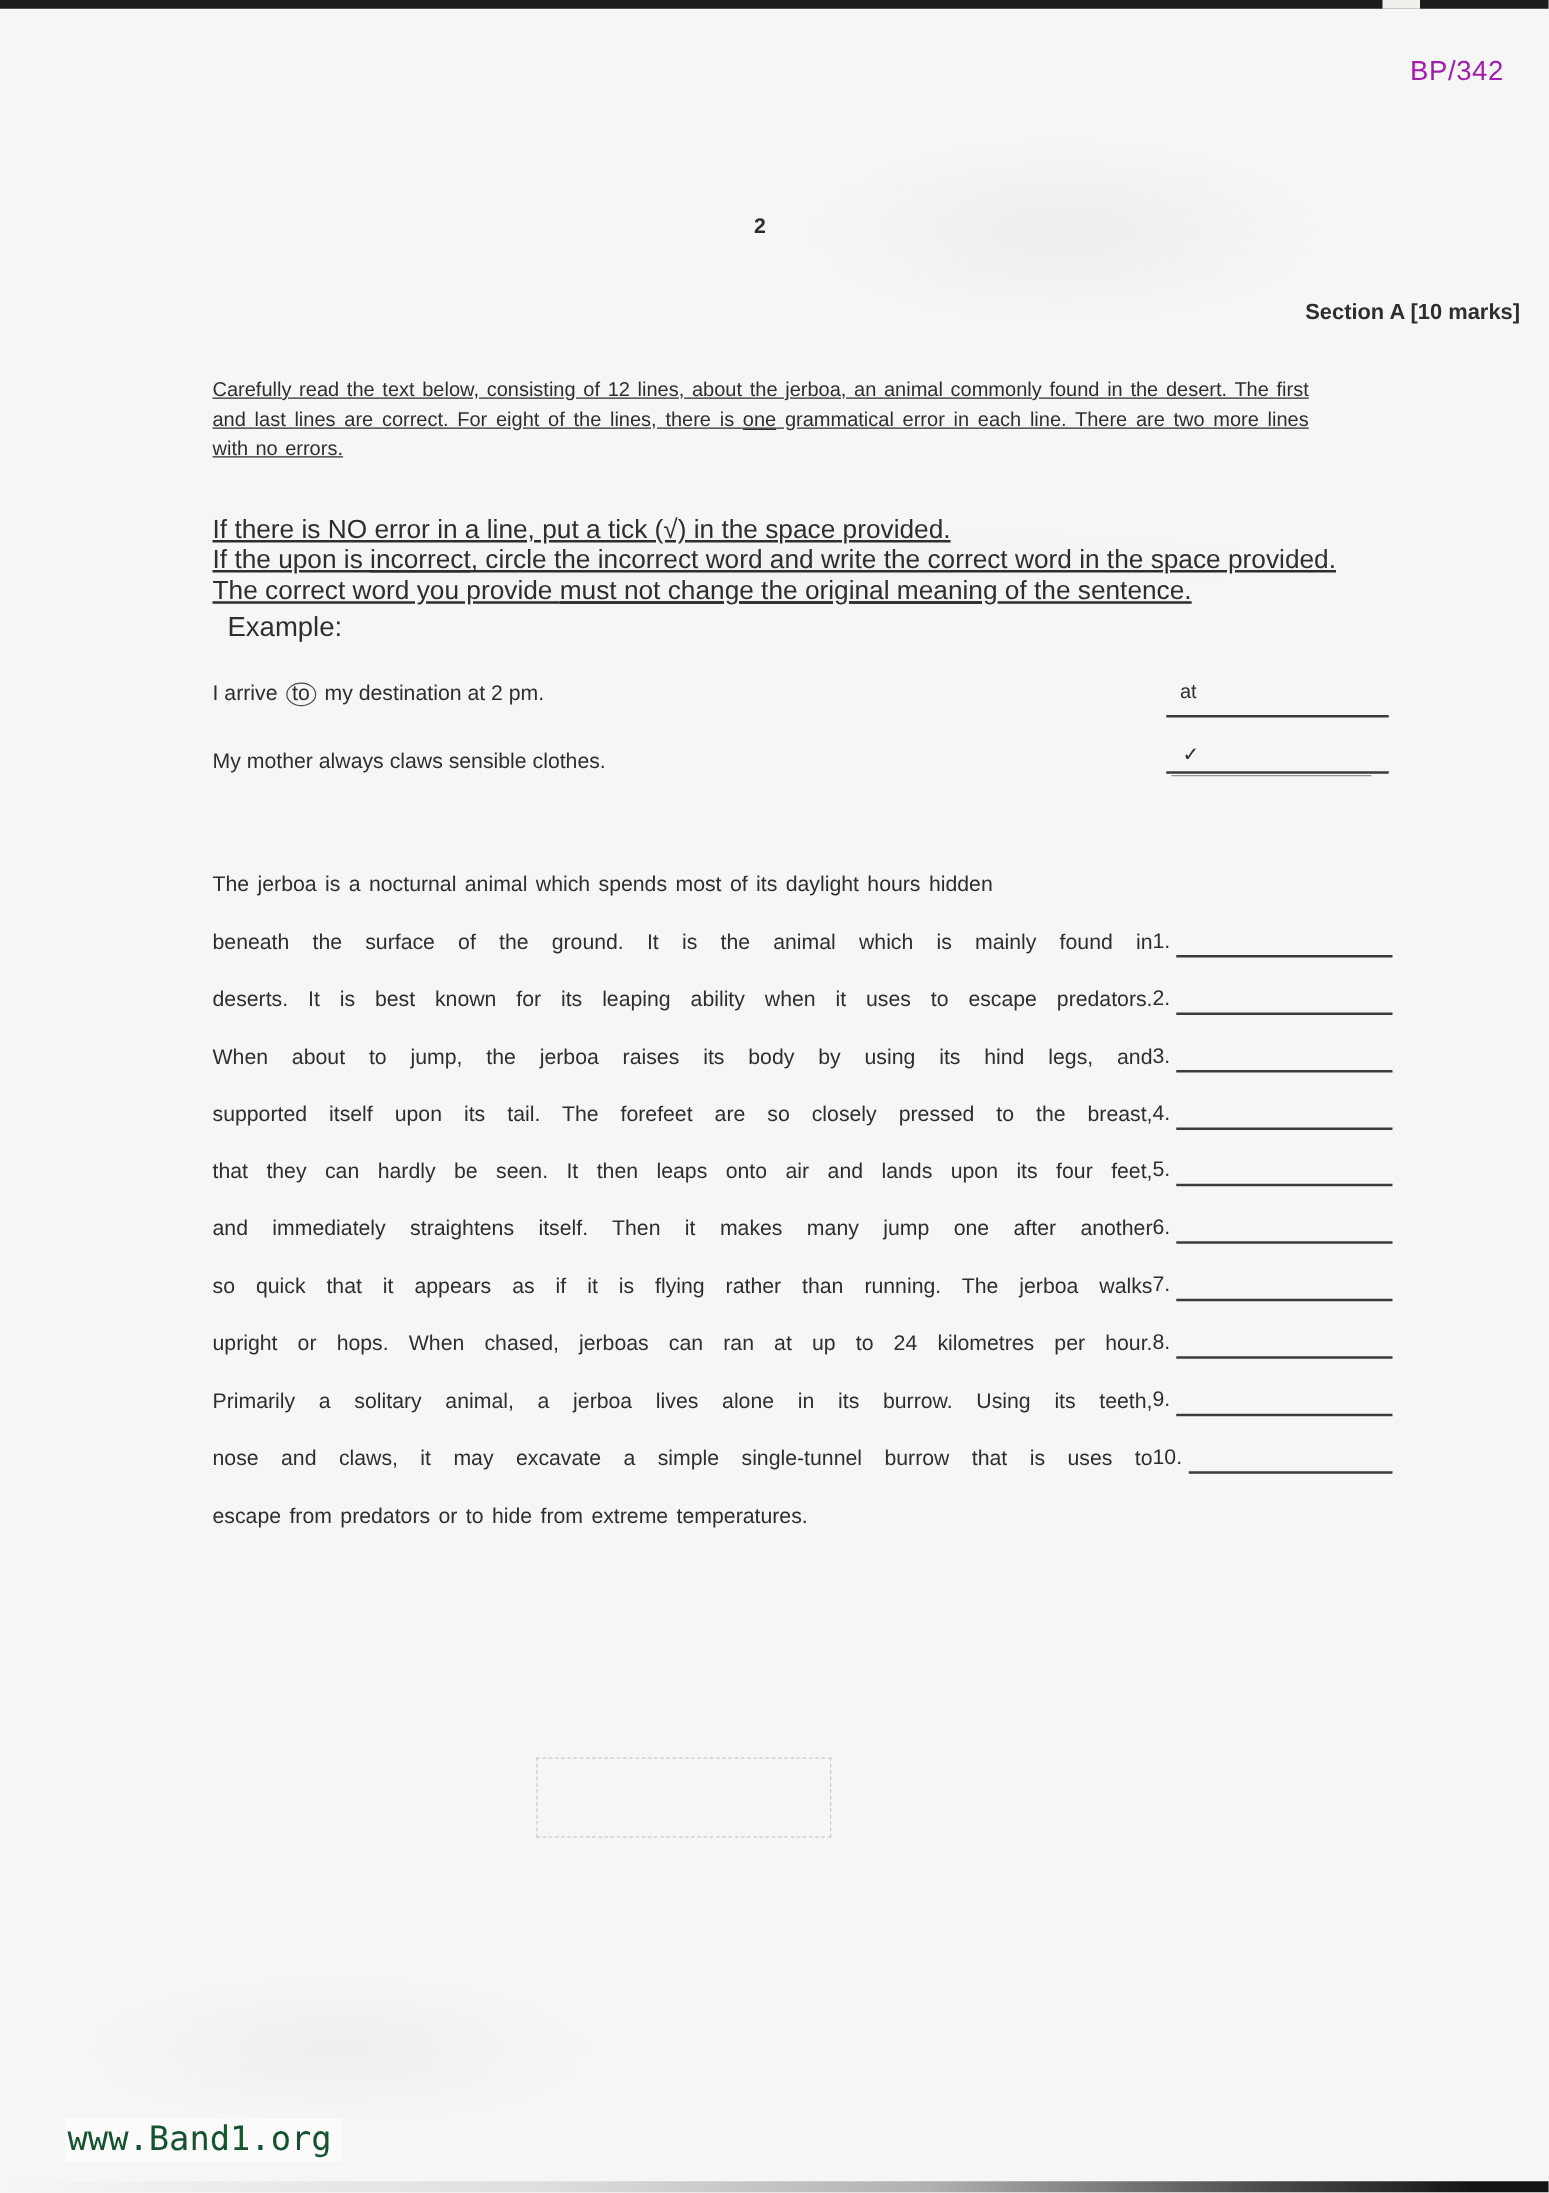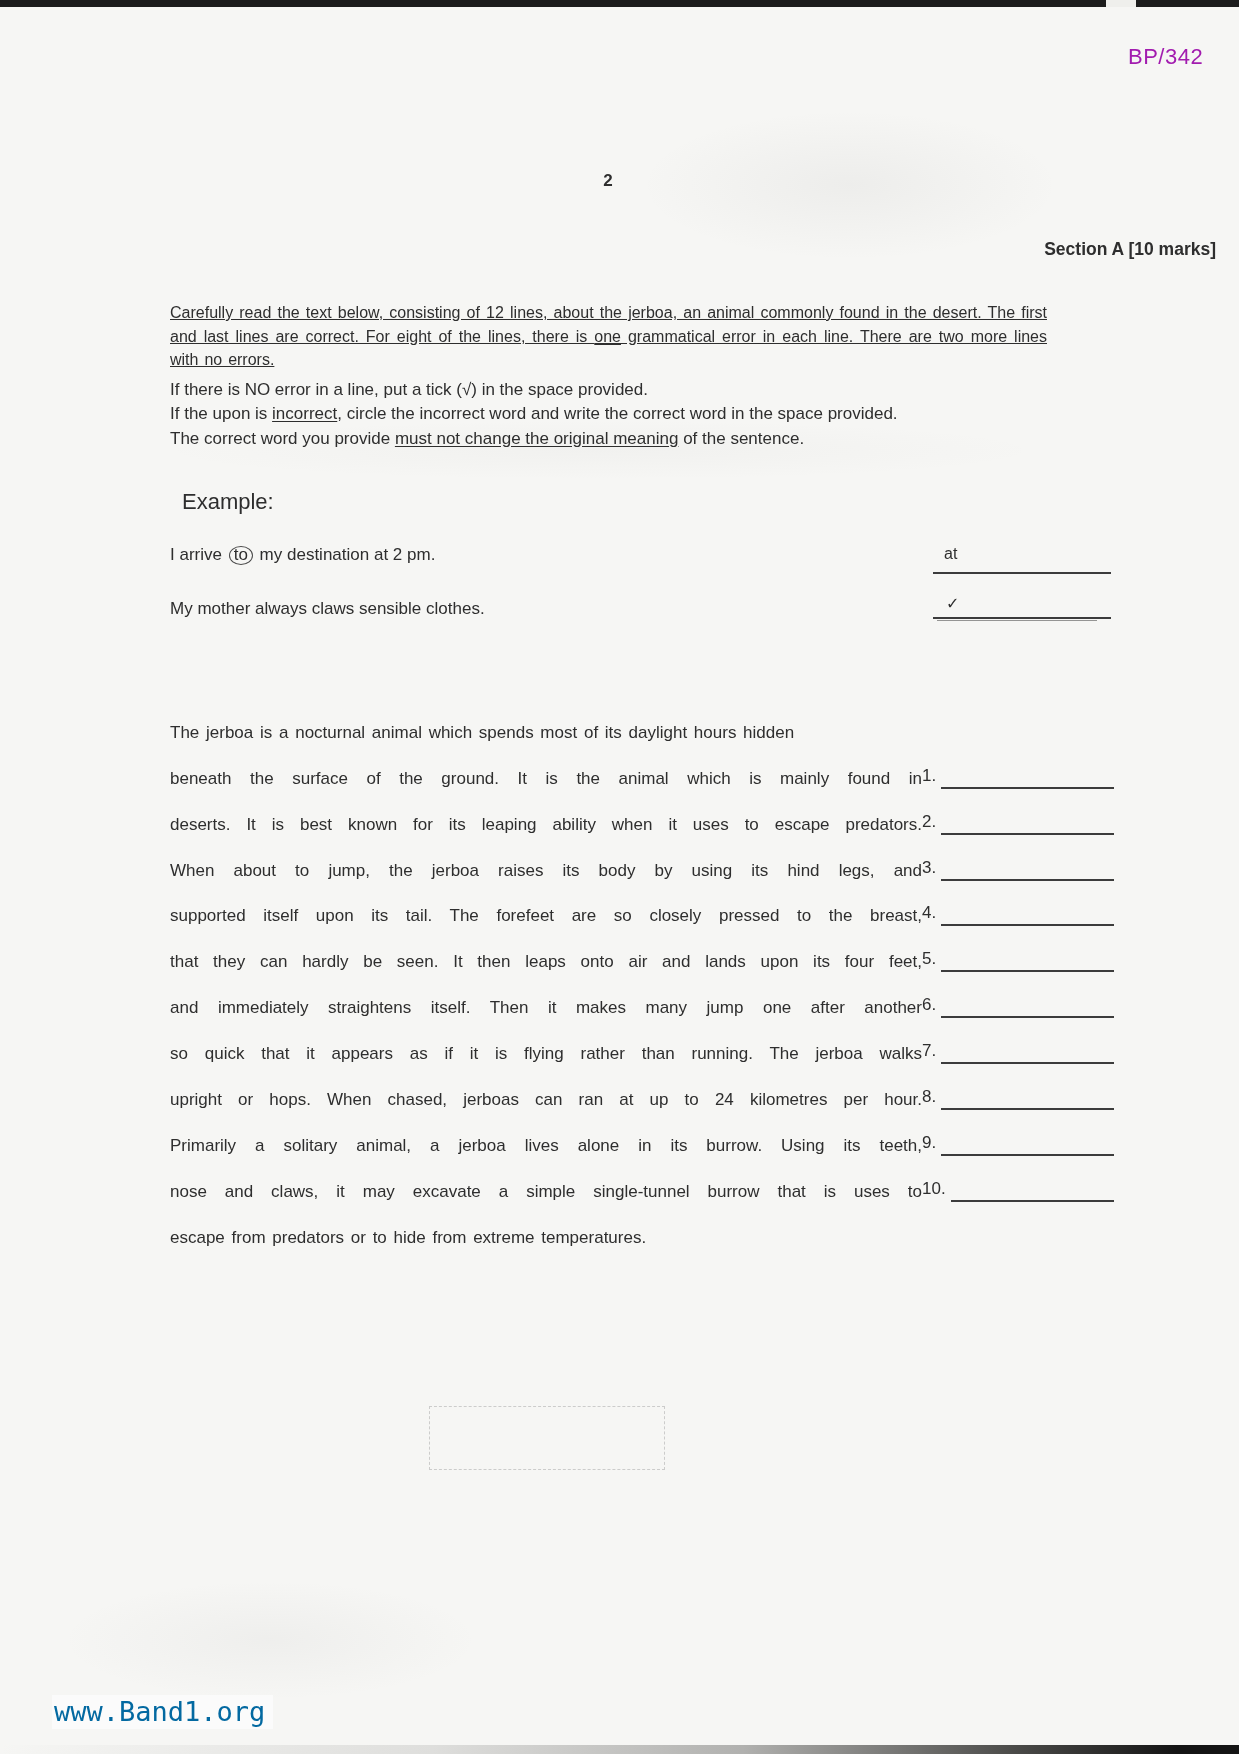--- a/index.html
+++ b/index.html
@@ -19,46 +19,46 @@
   .bar-top-gap{position:absolute;left:1106px;top:0;width:30px;height:7px;background:#efefec;}
   .bar-bottom{position:absolute;left:0;bottom:0;width:100%;height:9px;
     background:linear-gradient(to right, rgba(180,180,178,0) 0%, rgba(150,150,148,.25) 35%, rgba(120,120,118,.55) 60%, #4a4a48 82%, #141414 95%);}
 
   .doc-code{position:absolute;left:1128px;top:44px;font-size:22px;letter-spacing:.5px;color:#a21caf;}
   .page-number{position:absolute;left:0;top:171px;width:1216px;text-align:center;font-weight:bold;font-size:17px;}
   .section-title{position:absolute;left:0;top:239px;width:1216px;text-align:right;font-weight:bold;font-size:17.5px;}
 
   .para1{position:absolute;left:170px;top:301px;width:877px;font-size:16px;line-height:23.6px;
     text-align:justify;word-spacing:1.5px;text-decoration:underline;}
-  .para2{position:absolute;left:170px;top:378px;width:900px;font-size:17px;line-height:24.4px;}
+  .para2{position:absolute;left:170px;top:412px;width:900px;font-size:21px;line-height:24.4px;text-decoration:underline;}
   .u{text-decoration:underline;text-underline-offset:2px;}
 
   .example-label{position:absolute;left:182px;top:489px;font-size:22px;}
   .ex-sentence1{position:absolute;left:170px;top:545px;font-size:17px;}
   .ex-sentence2{position:absolute;left:170px;top:599px;font-size:17px;}
   .circled{display:inline-block;border:1.6px solid #4a4a4a;border-radius:50%;padding:0px 4px 2px 4px;margin:0 2px;line-height:15px;}
   .ex-answer1{position:absolute;left:944px;top:545px;font-size:16px;}
   .ex-answer2{position:absolute;left:946px;top:594px;font-size:16px;}
   .ans-line1{position:absolute;left:933px;top:552px;width:178px;height:20px;border-bottom:2px solid #3c3c3c;}
   .ans-line2{position:absolute;left:933px;top:597px;width:178px;height:20px;border-bottom:2px solid #3c3c3c;}
   .ans-line2:after{content:"";position:absolute;left:4px;top:23px;width:160px;border-bottom:1.5px solid rgba(70,70,70,.55);}
 
   .passage{position:absolute;left:170px;top:697px;width:944px;}
-  .p-row{display:flex;height:45.9px;align-items:flex-end;}
+  .p-row{display:flex;height:45.9px;align-items:flex-start;}
   .p-text{width:752px;font-size:17px;line-height:21px;word-spacing:2px;}
   .p-row.justify .p-text{text-align:justify;text-align-last:justify;}
   .p-ans{margin-left:auto;display:flex;width:192px;}
   .p-num{font-size:17px;padding-top:0;white-space:nowrap;}
   .p-line{flex:1;height:21px;margin-left:5px;border-bottom:2px solid #3c3c3c;}
   .p-row.noans .p-ans{visibility:hidden;}
 
   .dashed-box{position:absolute;left:429px;top:1406px;width:234px;height:62px;border:1px dashed #cccccb;}
 
   .footer{position:absolute;left:52px;top:1695px;font-family:"DejaVu Sans Mono","Liberation Mono",monospace;
-    font-size:27px;color:#0369a1;background:rgba(255,255,255,.6);padding:1px 8px 2px 2px;}
+    font-size:27px;color:#14532d;background:rgba(255,255,255,.6);padding:1px 8px 2px 2px;}
 </style>
 </head>
 <body>
 
 <div class="bar-top"></div>
 <div class="bar-top-gap"></div>
 
 <div class="scan-shade shade1"></div>
 <div class="scan-shade shade2"></div>
 <div class="scan-shade shade3"></div>

